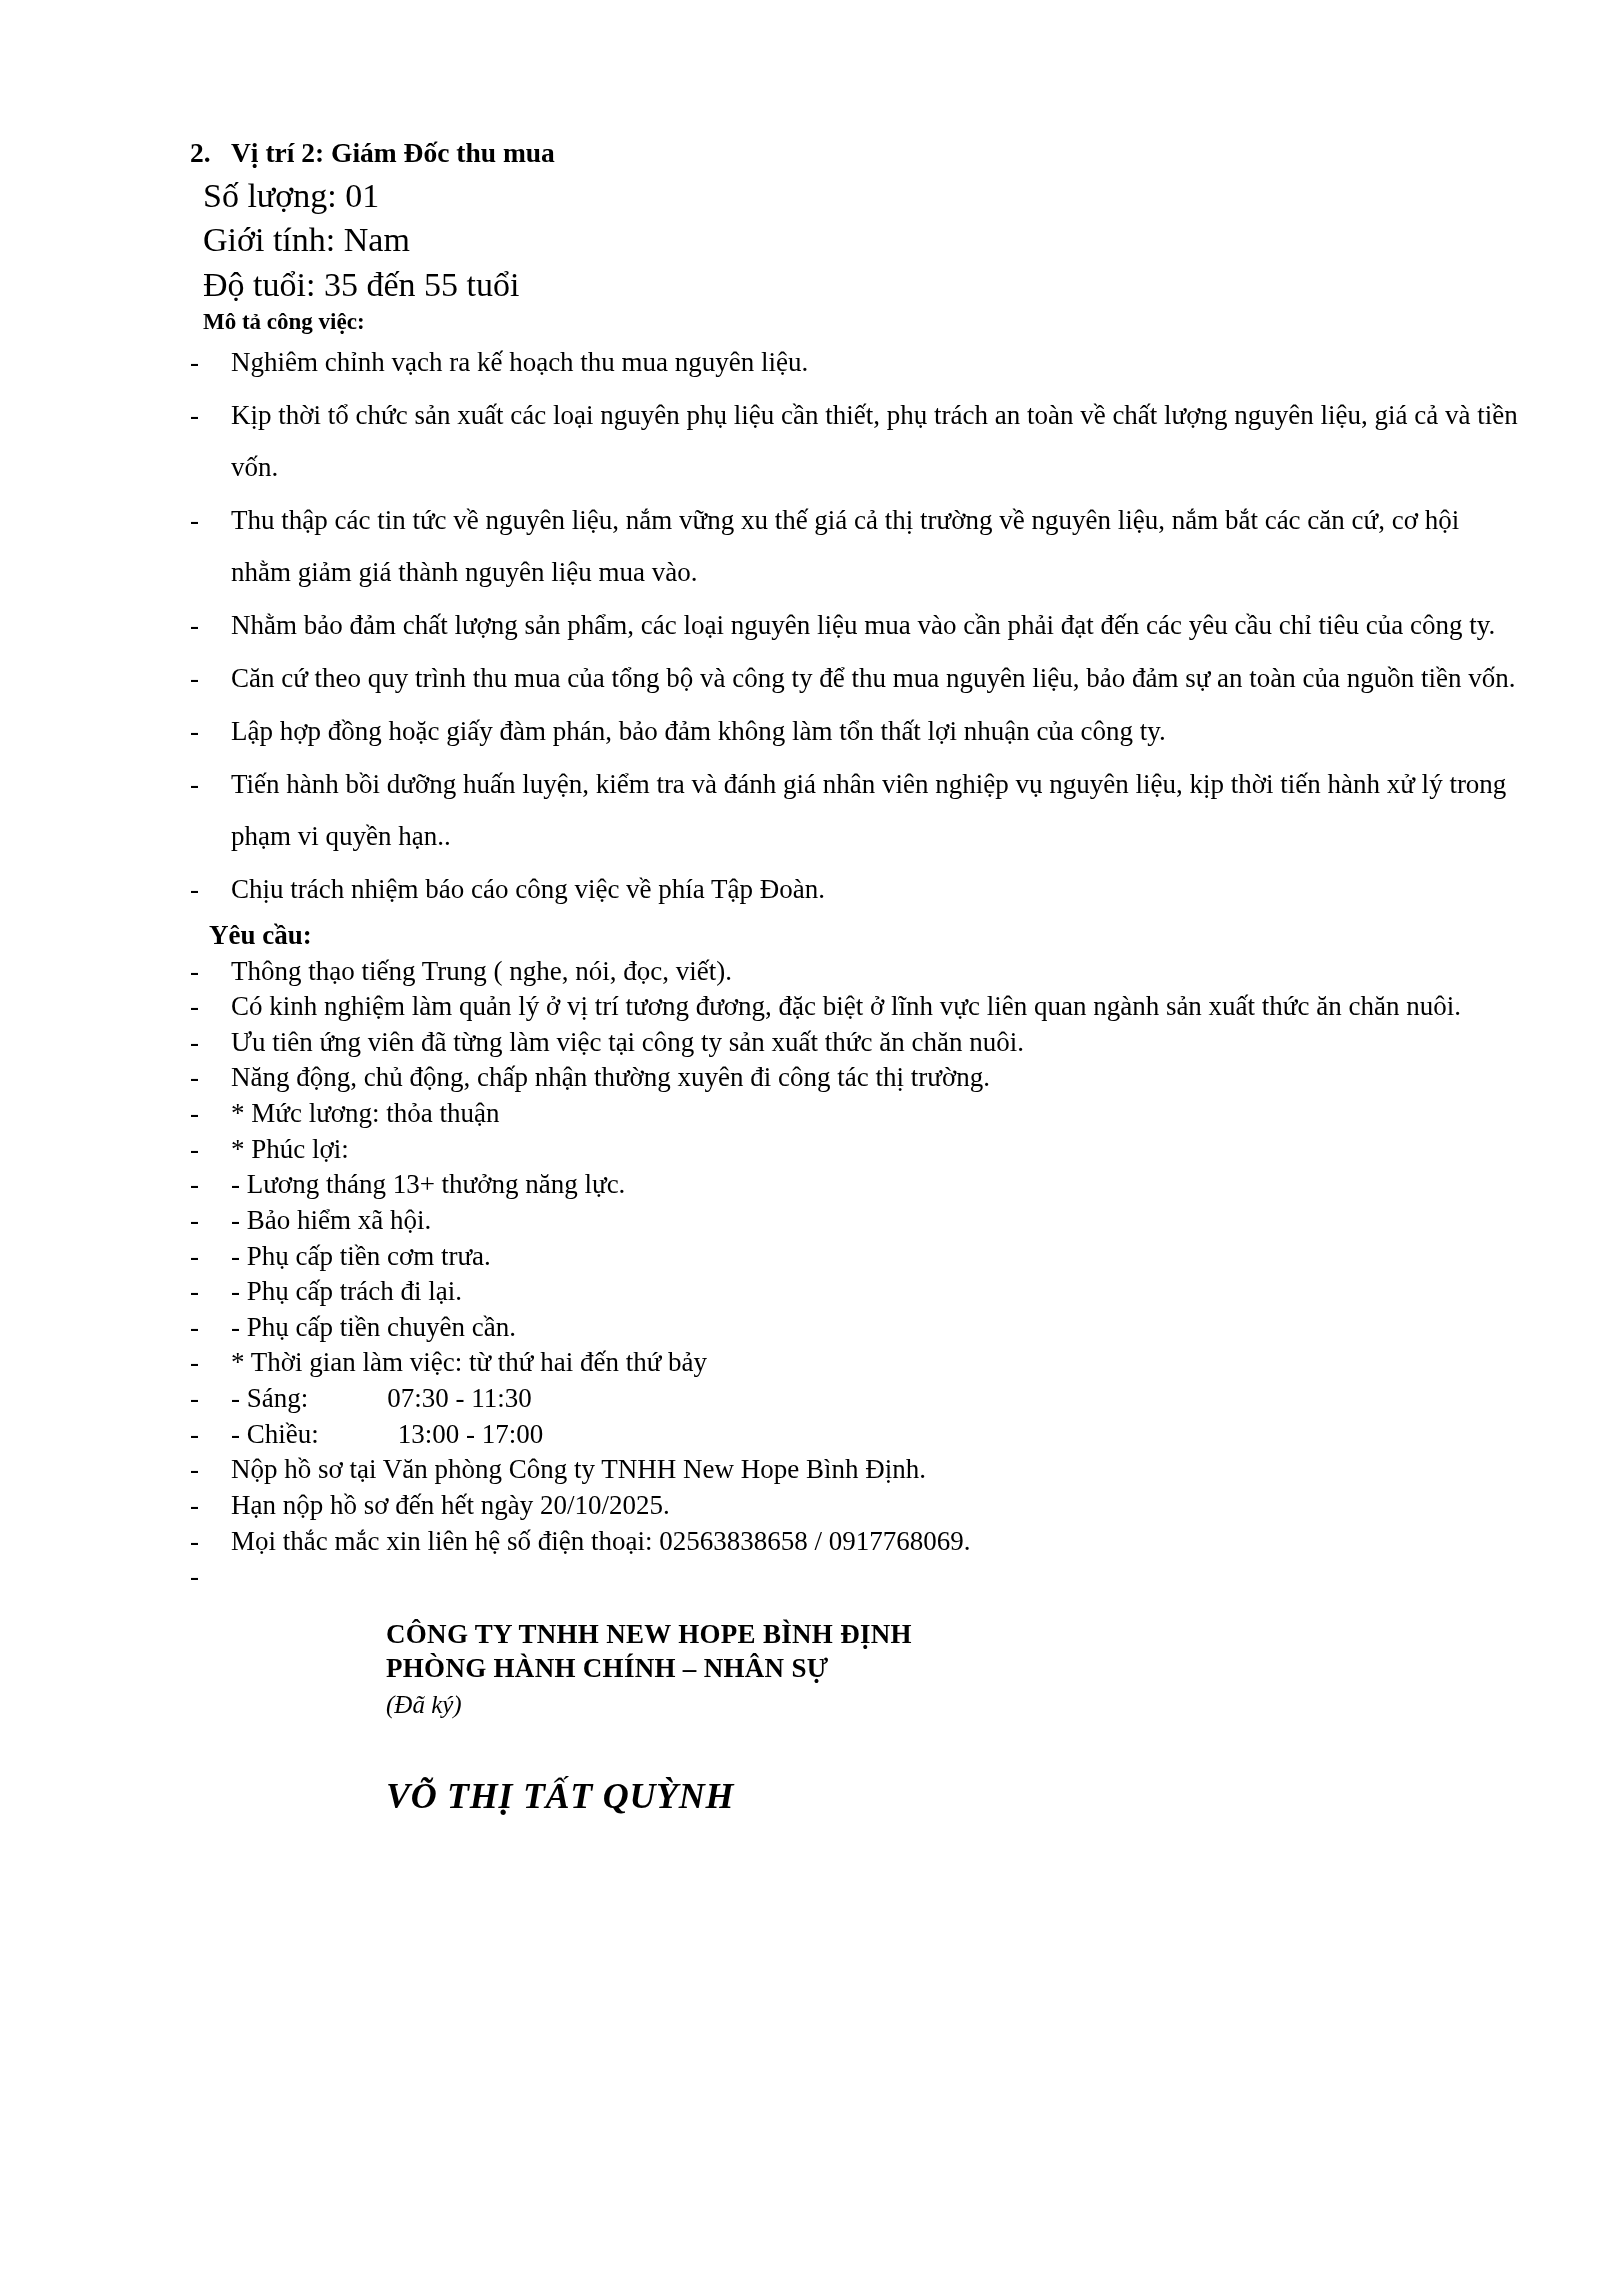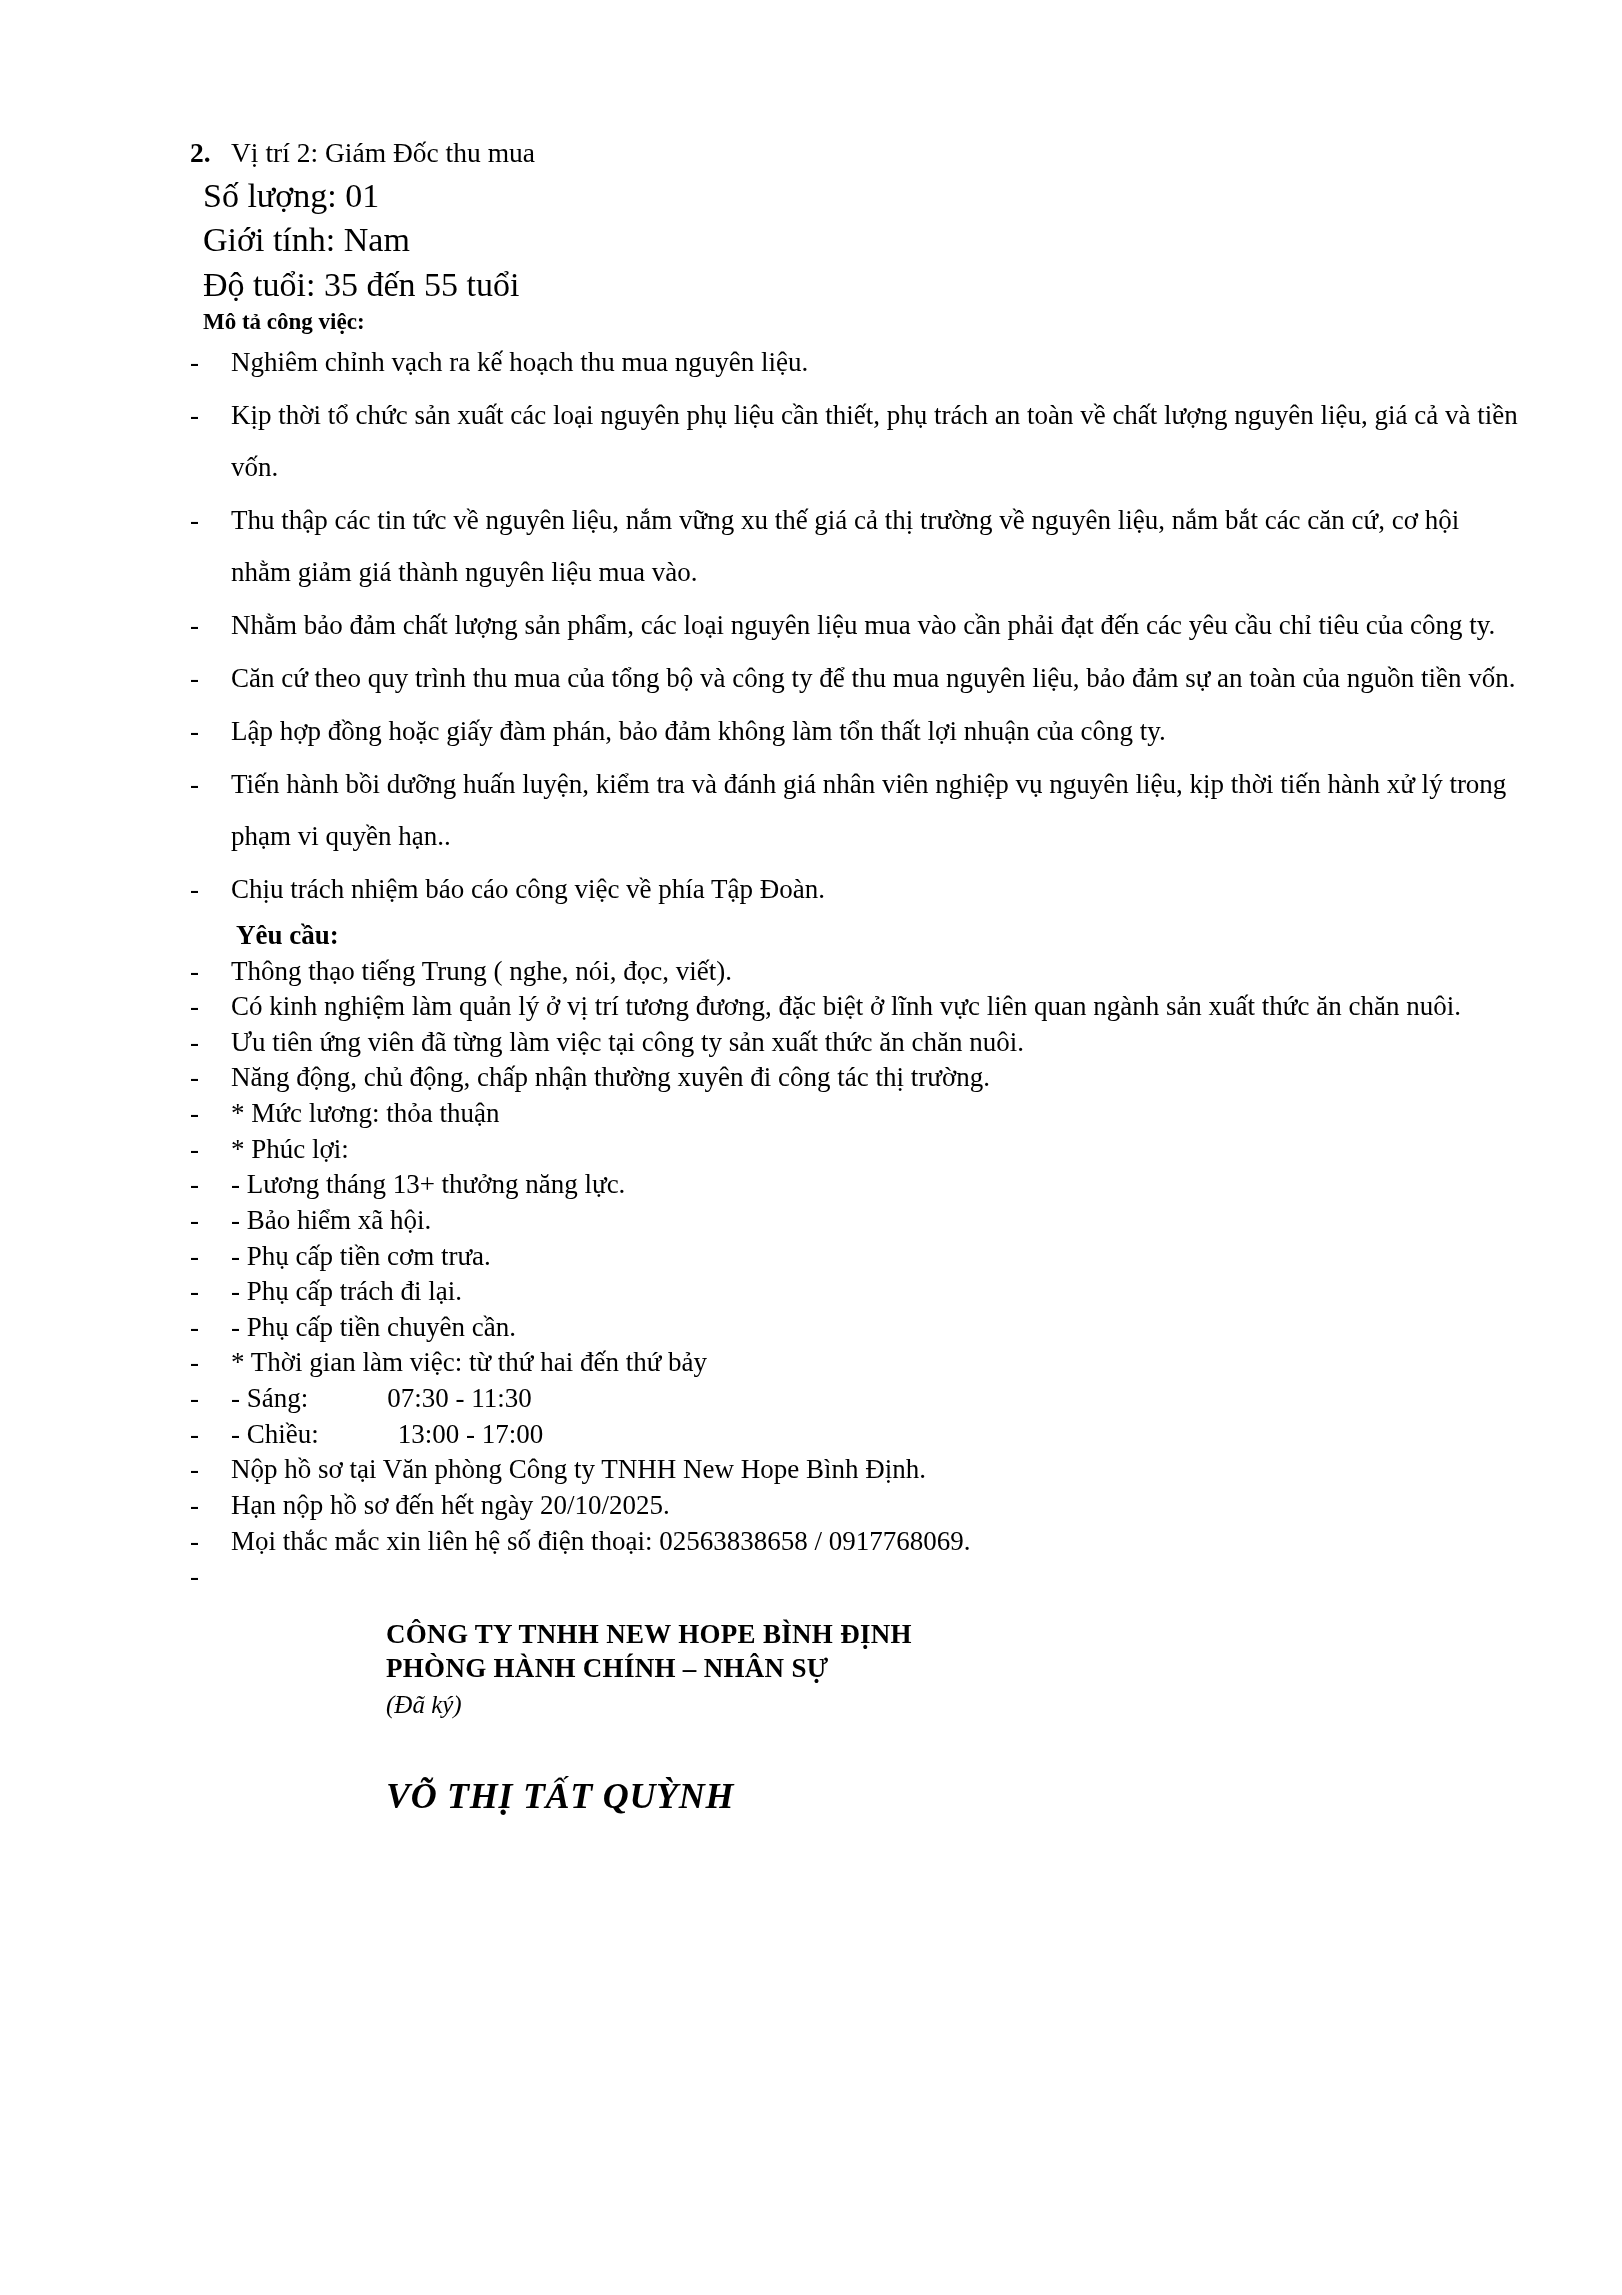--- a/index.html
+++ b/index.html
@@ -25,21 +25,21 @@
     font-weight: bold;
     font-size: 27.5px;
     margin: 0 0 5.2px 0;
   }
   .heading-num {
     width: 41px;
     flex: 0 0 41px;
     font-weight: bold;
   }
   .heading-text {
-    font-weight: normal;
+    font-weight: bold;
   }
   .plain-line {
     font-size: 34px;
     line-height: 1.30;
     margin-left: 13px;
   }
   .bold-line {
     font-size: 23px;
     line-height: 1.30;
     margin-left: 13px;
@@ -66,21 +66,21 @@
   .spaced .bullet {
     line-height: 1.92;
     margin-bottom: 1.3px;
   }
   .tight .bullet {
     line-height: 1.32;
   }
   .sub-heading {
     font-weight: bold;
     font-size: 27px;
-    margin-left: 46px;
+    margin-left: 19px;
     line-height: 1.35;
   }
   .bold-inline {
     font-weight: normal;
   }
   .tab-gap {
     display: inline-block;
     width: 79px;
   }
   .signature {

